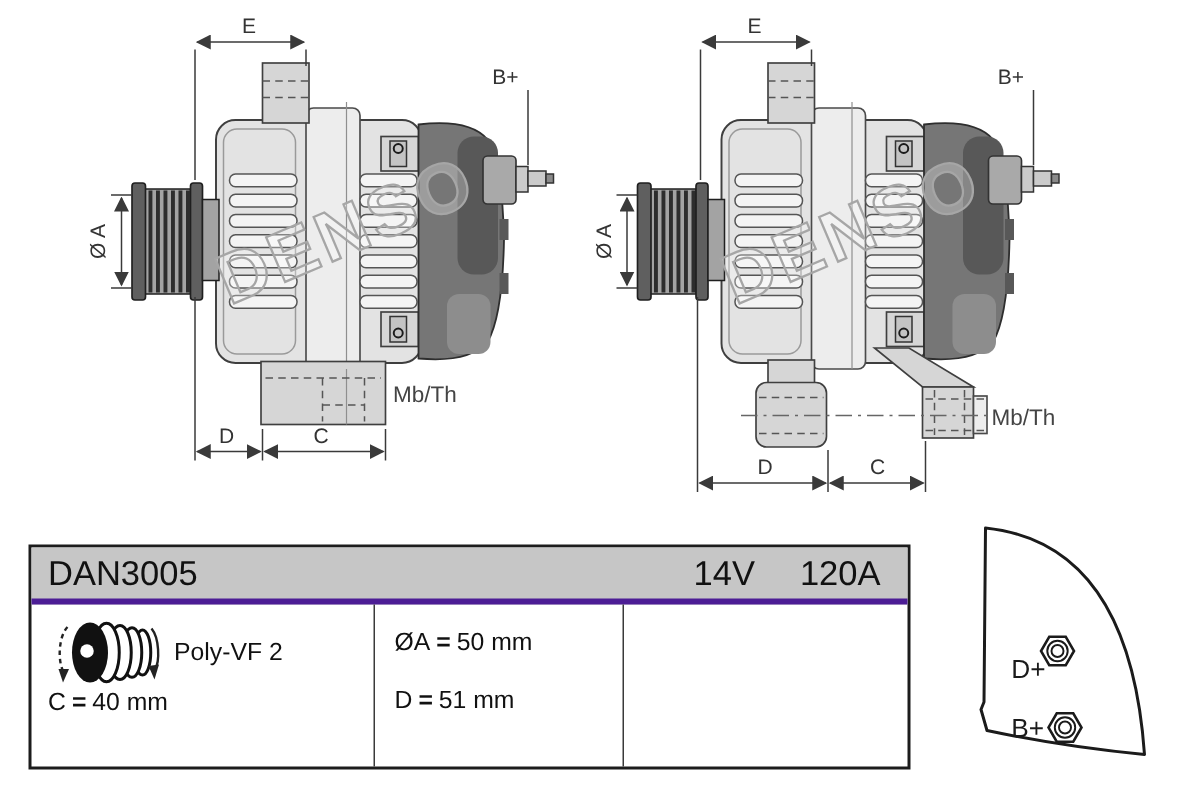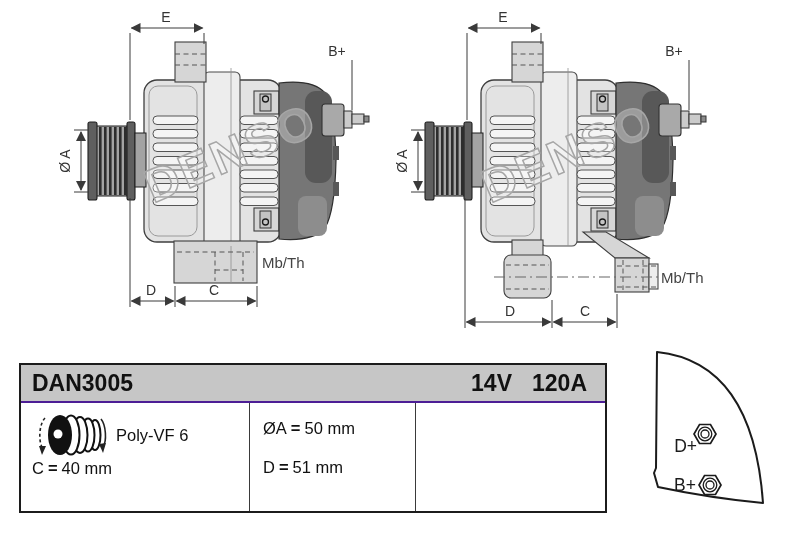--- a/index.html
+++ b/index.html
@@ -30,26 +30,26 @@
   .dash{stroke:#555;stroke-width:1;stroke-dasharray:5 3.5;fill:none}
   .dashdot{stroke:#666;stroke-width:1.1;stroke-dasharray:11 4 2 4;fill:none}
   .cl{stroke:#8f8f8f;stroke-width:.8}
   .wm{font-size:47px;font-weight:bold;fill:rgba(255,255,255,.28);stroke:#a6a6a6;stroke-width:1.5px;letter-spacing:3px}
   
   #spec-table{
     position:absolute;left:19px;top:363px;width:588px;height:150px;
     border:2px solid #1c1c1c;box-sizing:border-box;background:#fff;
   }
   .tbl-header{
-    height:38px;background:#c6c6c6;border-bottom:2px solid #4c1d95;
+    height:38px;background:#c6c6c6;border-bottom:4px solid #4c1d95;
     display:flex;align-items:center;box-sizing:border-box;
-    font-size:23px;font-weight:bold;color:#111;
+    font-size:23px;font-weight:normal;color:#111;
   }
   .tbl-header .model{padding-left:11px;flex:1;}
-  .tbl-header .ratings{display:flex;gap:20px;padding-right:18px;}
+  .tbl-header .ratings{display:flex;gap:30px;padding-right:18px;}
   .tbl-body{display:flex;height:108px;}
   .tbl-col{box-sizing:border-box;padding:10px 0 0 11px;font-size:16.5px;color:#111;}
   .col1{width:229px;border-right:1.5px solid #3a3a3a;}
   .col2{width:166px;border-right:1.5px solid #3a3a3a;padding-left:13px;}
   .col3{flex:1;padding-left:12px;}
   .spec-row{margin-bottom:11px;white-space:nowrap;}
   .belt-row{display:flex;align-items:center;height:44px;margin-bottom:2px;}
   .belt-row svg{margin-right:6px;}
   .col2 .spec-row,.col3 .spec-row{margin-top:6px;margin-bottom:20px;}
   .b{font-weight:normal;}
@@ -217,21 +217,21 @@
             <ellipse cx="48" cy="23" rx="7.5" ry="18"></ellipse>
             <ellipse cx="39" cy="23" rx="8.5" ry="19.5"></ellipse>
           </g>
           <ellipse cx="28" cy="23" rx="12" ry="20" fill="#111"></ellipse>
           <circle cx="26" cy="22" r="4.5" fill="#fff"></circle>
           <path d="M13,6 C7,12 6,30 11,37" stroke="#222" fill="none" stroke-width="1.6" stroke-dasharray="3 2.6"></path>
           <polygon points="7,34 14,34 10,43" fill="#222"></polygon>
           <path d="M69,7 C74,13 75,29 71,35" stroke="#222" fill="none" stroke-width="1.6"></path>
           <polygon points="67,32 74,31 71,41" fill="#222"></polygon>
         </svg>
-        <span>Poly-VF 6</span>
+        <span>Poly-VF 2</span>
       </div>
       <div class="spec-row">
         <span class="b">C</span><span class="eq">=</span><span>40 mm</span>
       </div>
     </div>
     <div class="tbl-col col2">
       <div class="spec-row">
         <span class="b">ØA</span><span class="eq">=</span><span>50 mm</span>
       </div>
       <div class="spec-row">

